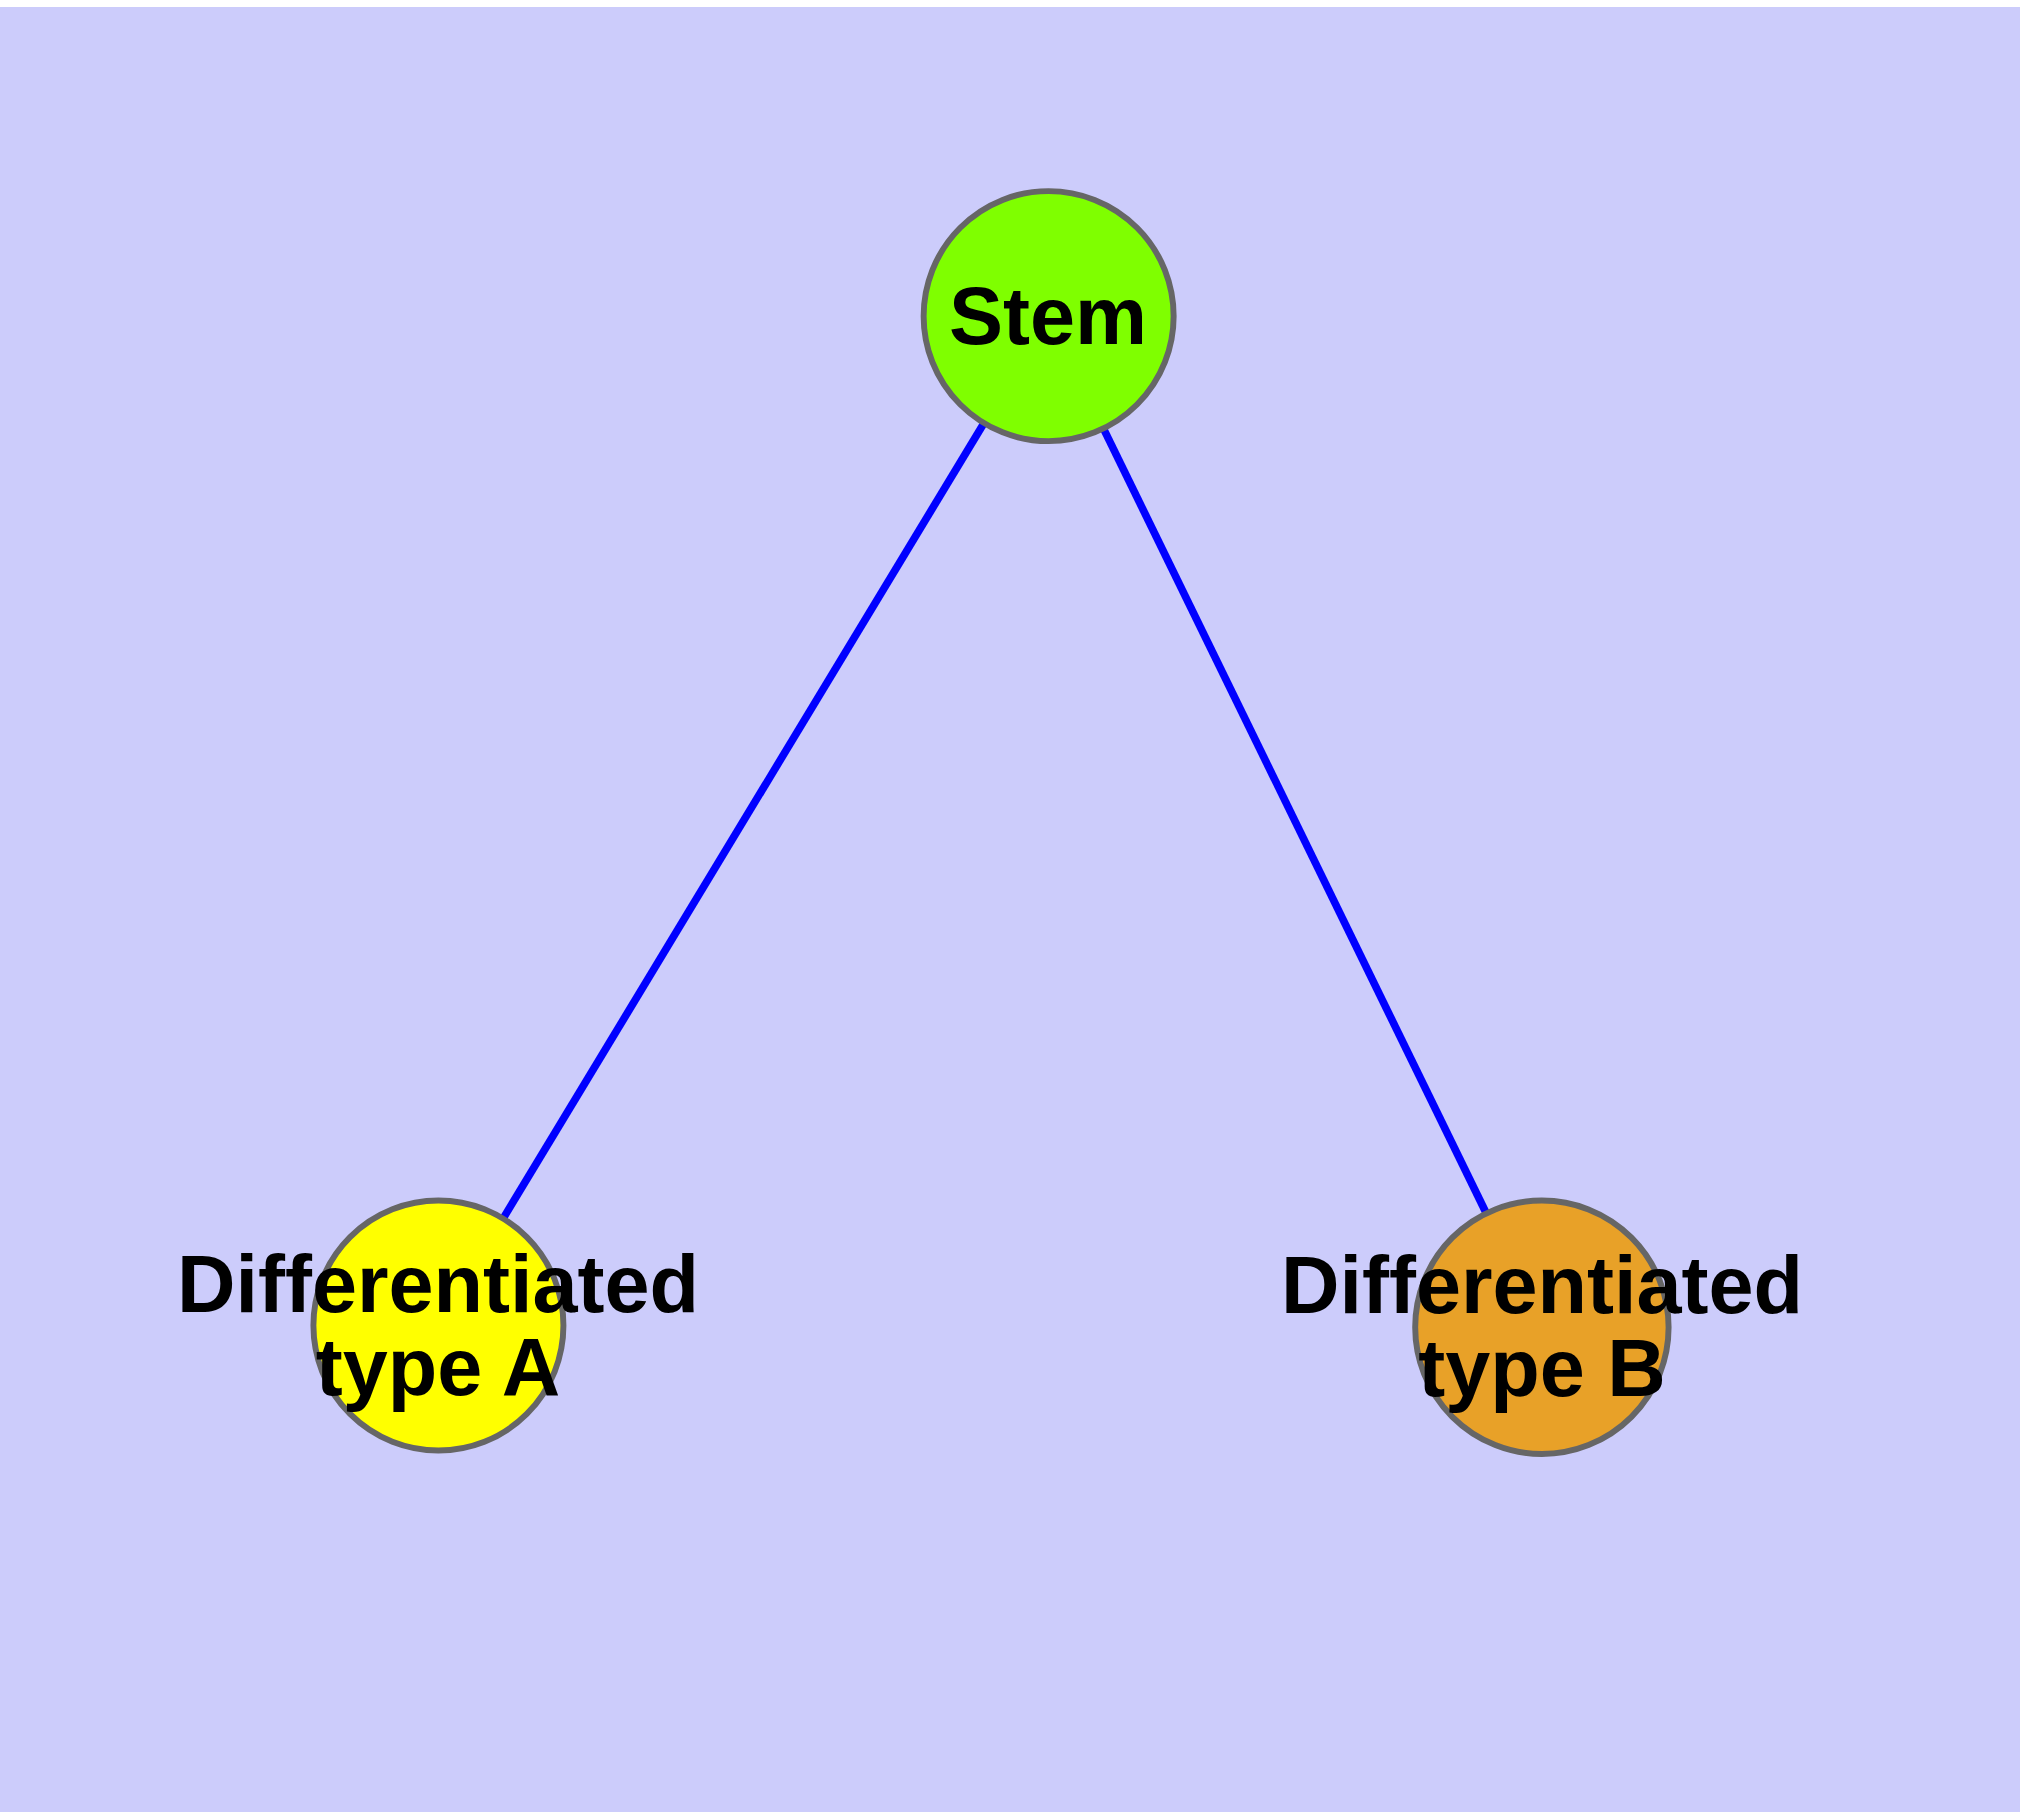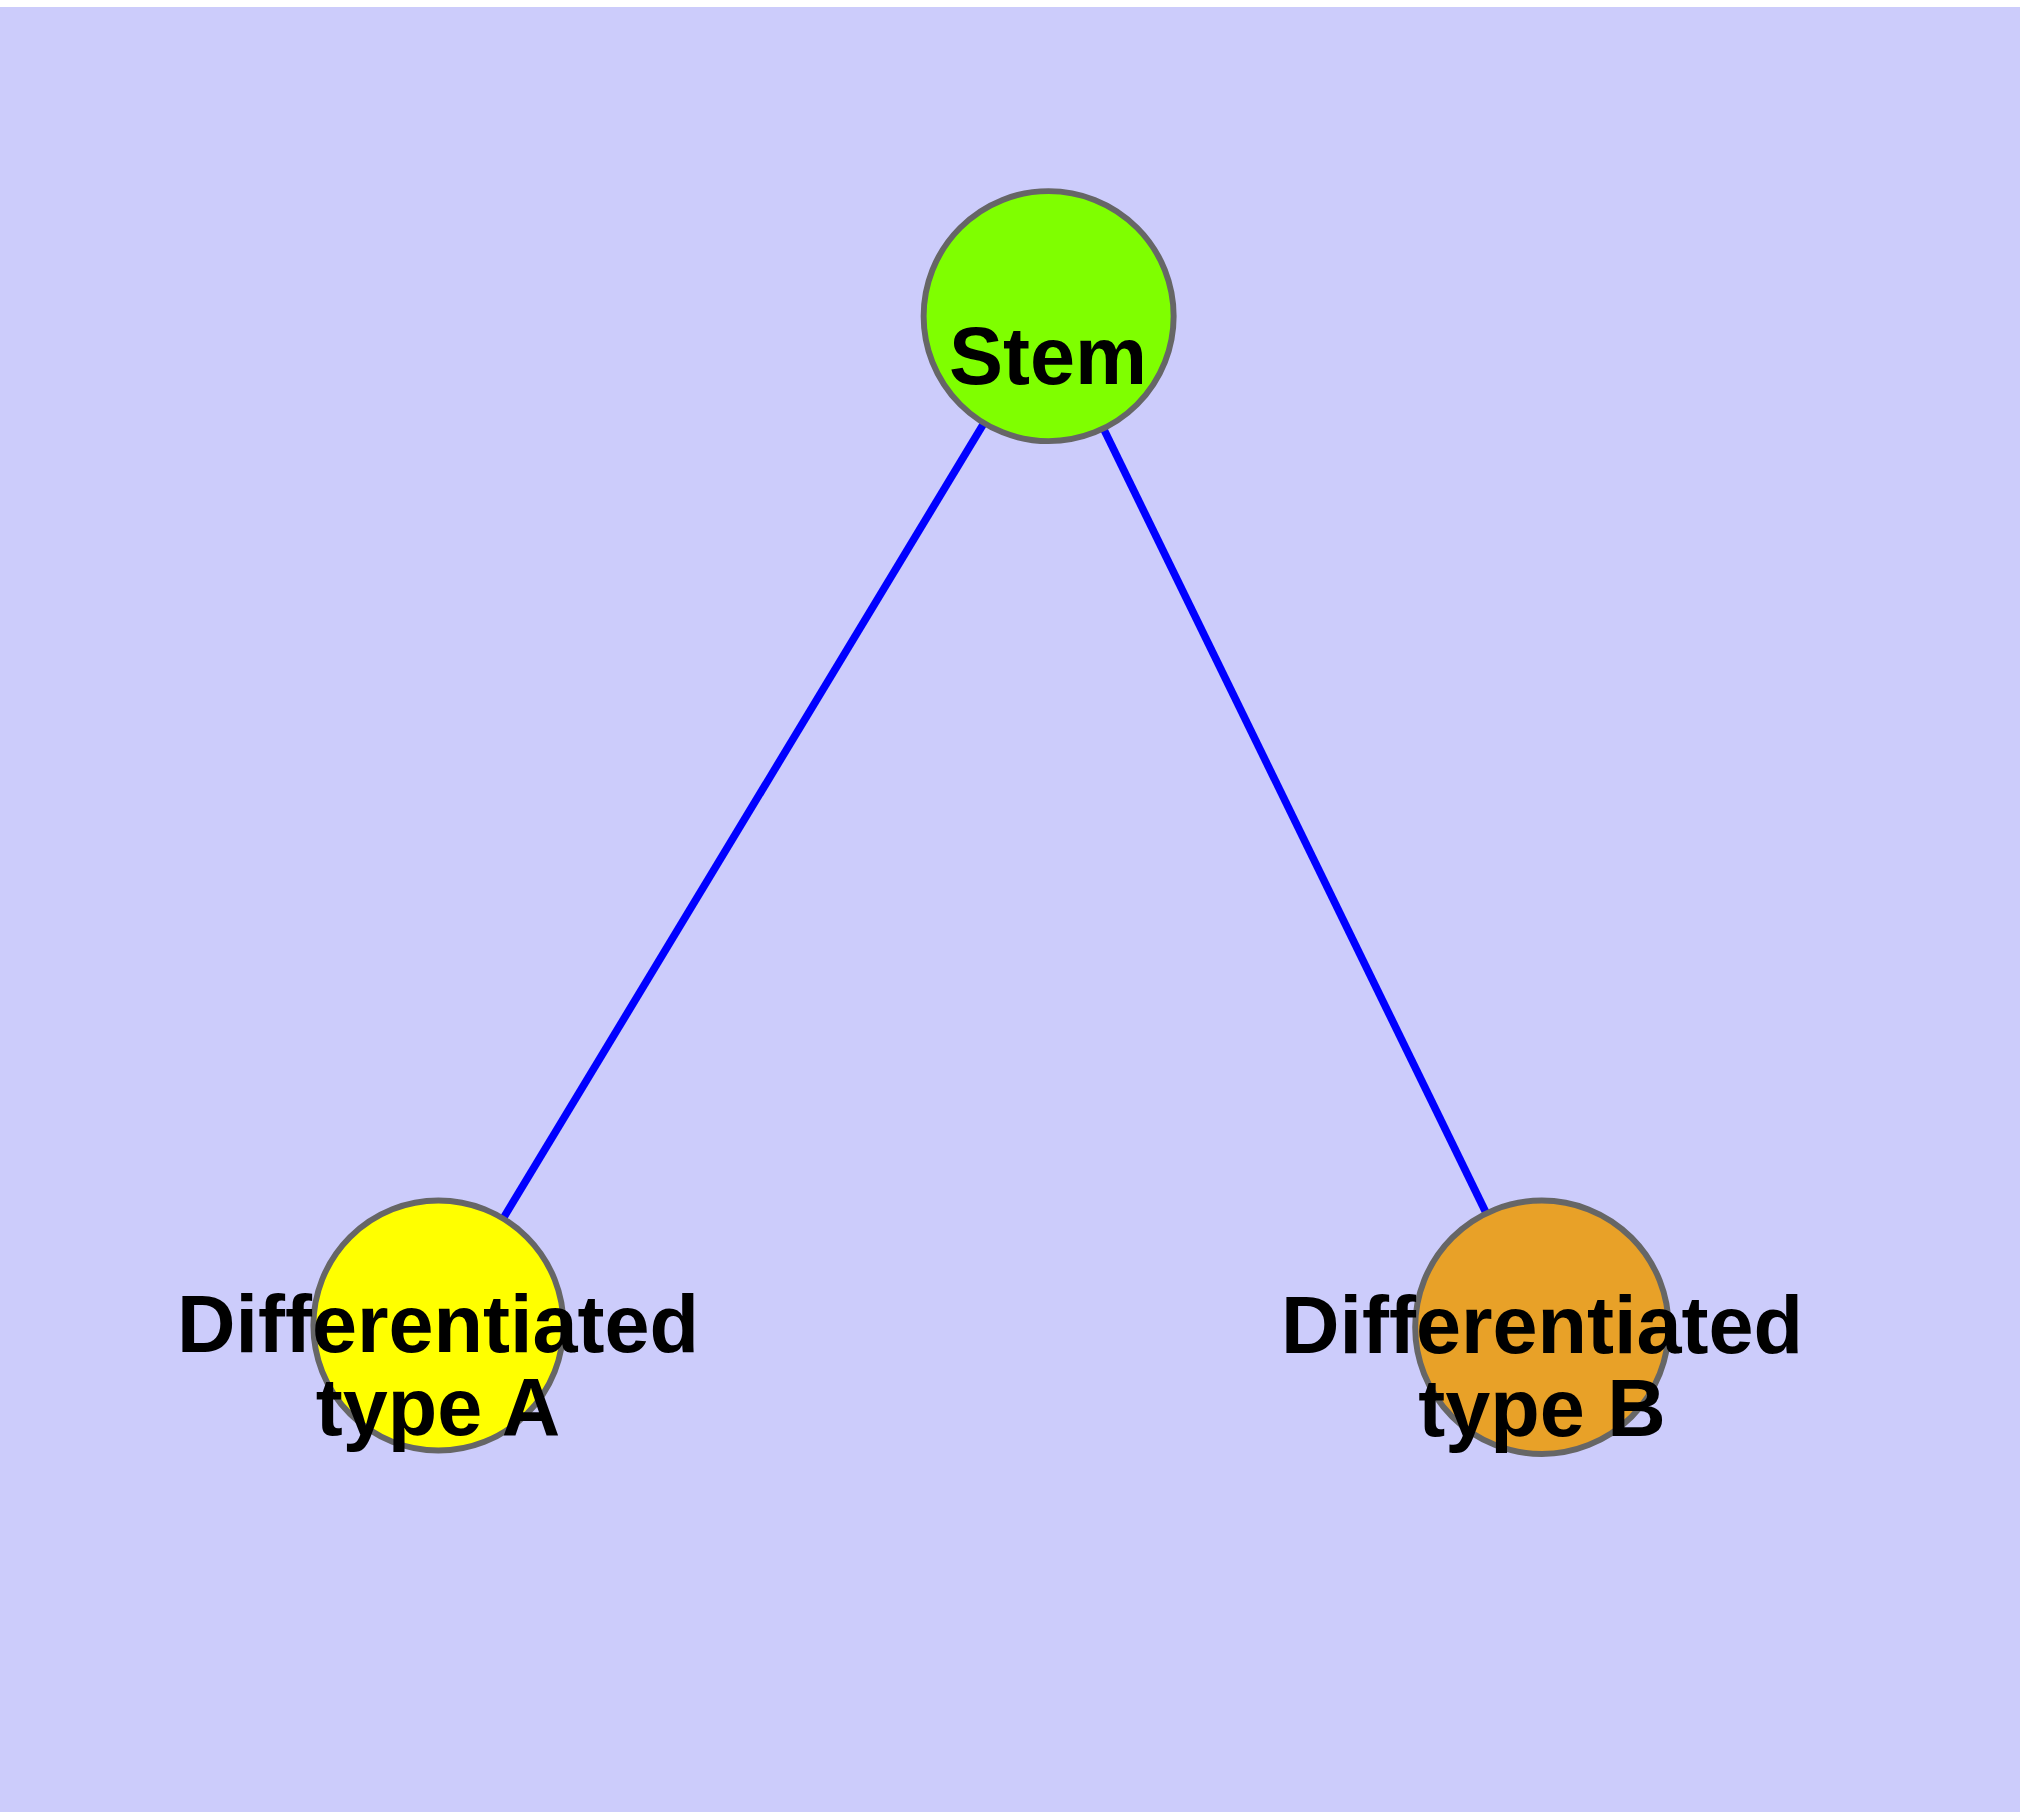--- a/index.html
+++ b/index.html
@@ -35,21 +35,20 @@
     position: absolute;
     color: #000000;
     font-family: "Liberation Sans", sans-serif;
     font-weight: bold;
     font-size: 81px;
     line-height: 1.02;
     text-align: center;
     white-space: pre;
     pointer-events: none;
     transform: translate(-50%, -50%);
-    margin-top: 40px;
   }
 </style>
 </head>
 <body>
 
 <div id="canvas">
 
   <div id="plot-bg" style="background: rgb(204, 204, 251);"></div>
 
   <svg id="graph-svg" viewBox="0 0 2384 2138" xmlns="http://www.w3.org/2000/svg">

